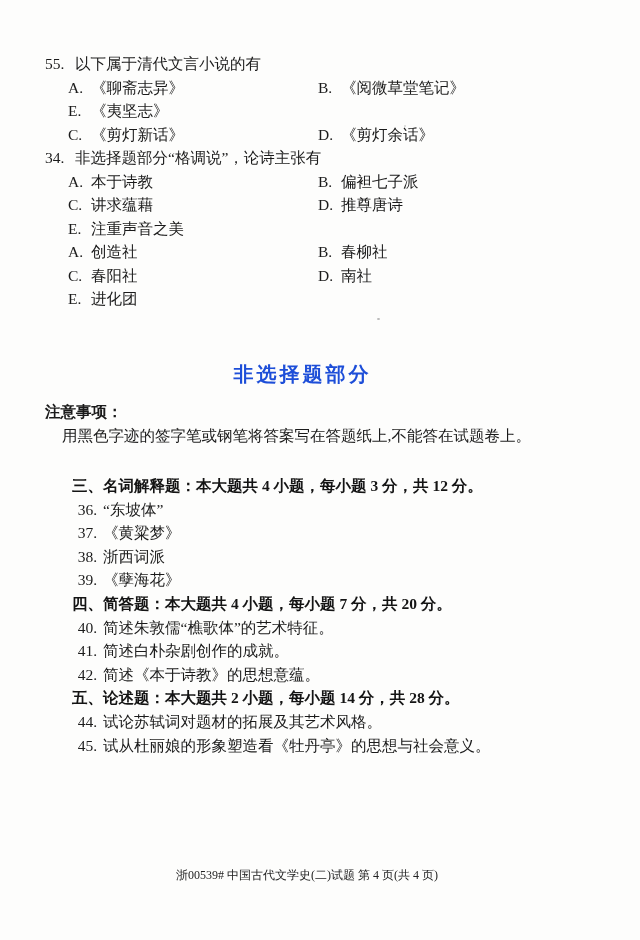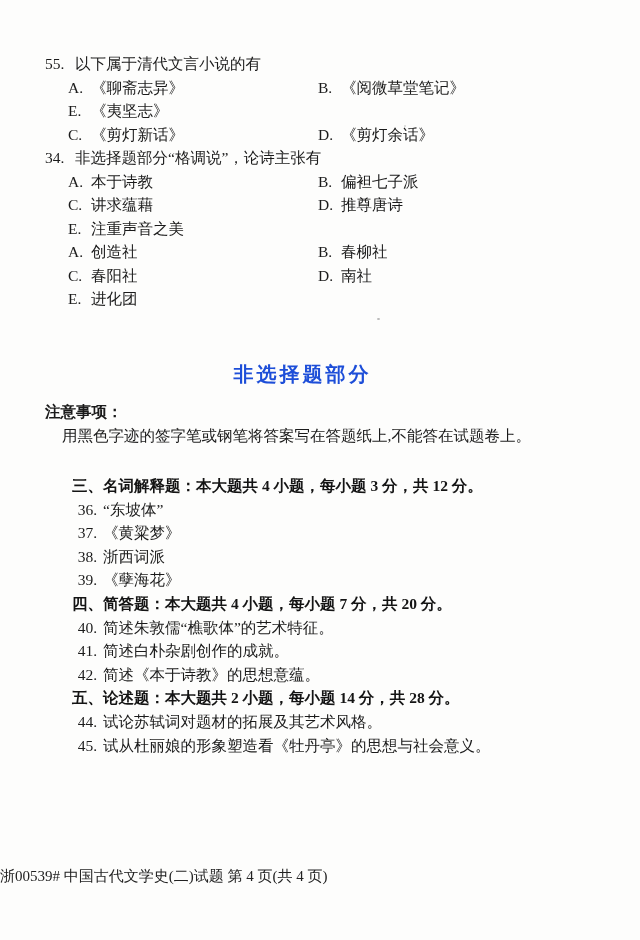--- a/index.html
+++ b/index.html
@@ -32,21 +32,21 @@
   .notice-title { font-weight:bold; height:24px; line-height:24px; }
   .notice-body { height:24px; line-height:24px; text-indent:17px; }
   
   #sections-block { position:absolute; top:474px; left:45px; right:28px;margin-left:27px; }
   .sline { height:23.6px; line-height:23.6px; white-space:nowrap; }
   .shead { font-weight:bold; color:#141414; }
   .snum { display:inline-block; width:31px;text-align:center; }
   
   #footer-block {
     position:absolute; top:867px; left:0; width:614px;
-    font-size:15px; color:#222;
+    text-align:center; font-size:12px; color:#222;
   }
   
   .speckle { position:absolute; background:#b9b9b9; border-radius:50%; }
   .sp1 { left:377px; top:318px; width:3px; height:2px; }
   .sp2 { left:404px; top:125px; width:2px; height:2px; opacity:.6; }
 </style>
 </head>
 <body>
 
 <div class="page">

